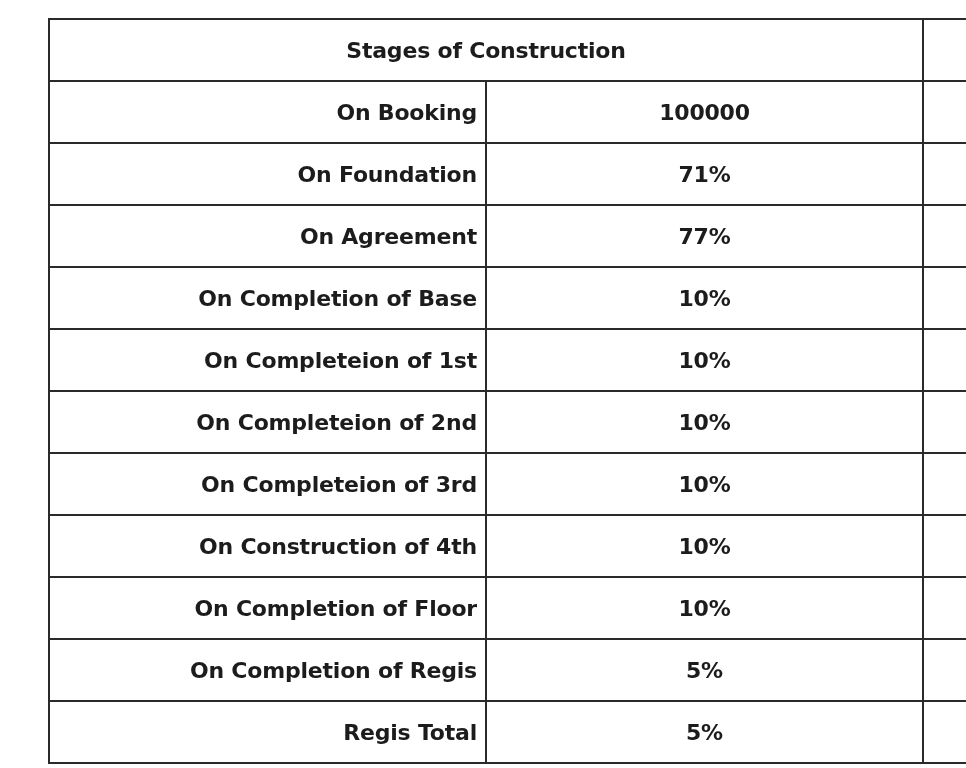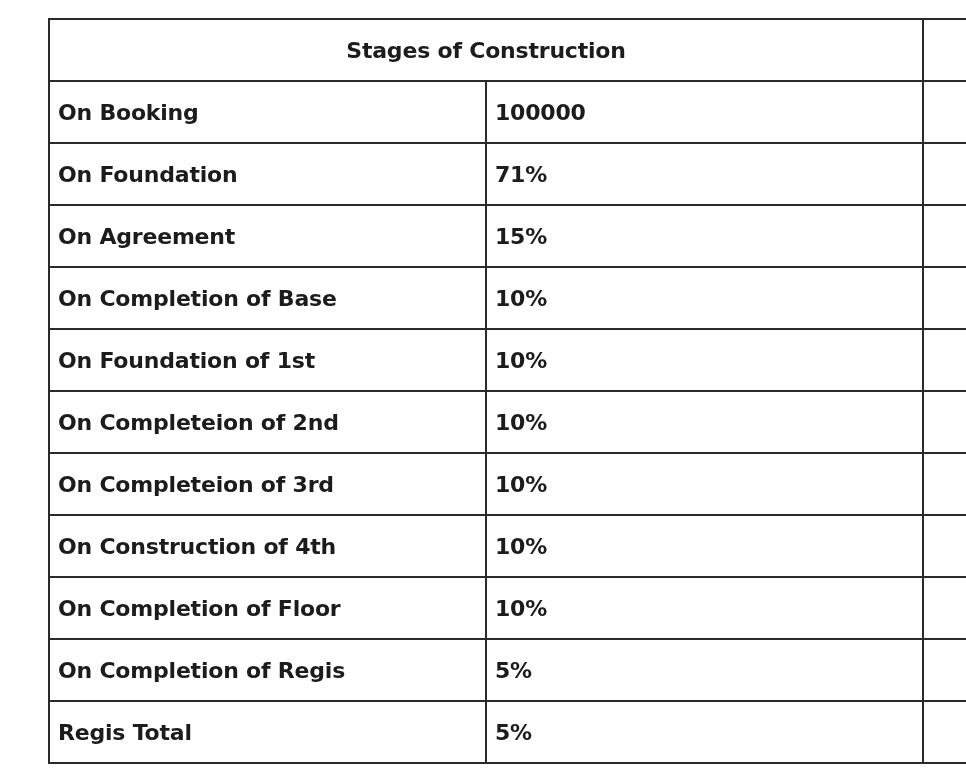--- a/index.html
+++ b/index.html
@@ -44,25 +44,25 @@
     font-family: "DejaVu Sans", sans-serif;
   }
   td.title-cell {
     text-align: center;
     font-size: 34px;
     font-weight: bold;
     height: 58px;
   }
   td.stage-cell {
     width: 450px;
-    text-align: left;
+    text-align: right;
   }
   td.value-cell {
     width: 440px;
-    text-align: left;
+    text-align: center;
     padding-right: 10px;
   }
   td.edge-cell {
     width: 46px;
     border-left: 2px solid #2a2a2a;
     border-right: none;
   }
   .clipped {
     display: block;
     width: 100%;
@@ -93,33 +93,33 @@
           <td class="stage-cell">
               <span class="clipped">On Foundation</span>
             </td>
           <td class="value-cell">71%</td>
           <td class="edge-cell"></td>
         </tr>
         <tr>
           <td class="stage-cell">
               <span class="clipped">On Agreement</span>
             </td>
-          <td class="value-cell">15%</td>
+          <td class="value-cell">77%</td>
           <td class="edge-cell"></td>
         </tr>
         <tr>
           <td class="stage-cell">
               <span class="clipped">On Completion of Base</span>
             </td>
           <td class="value-cell">10%</td>
           <td class="edge-cell"></td>
         </tr>
         <tr>
           <td class="stage-cell">
-              <span class="clipped">On Foundation of 1st </span>
+              <span class="clipped">On Completeion of 1st </span>
             </td>
           <td class="value-cell">10%</td>
           <td class="edge-cell"></td>
         </tr>
         <tr>
           <td class="stage-cell">
               <span class="clipped">On Completeion of 2nd</span>
             </td>
           <td class="value-cell">10%</td>
           <td class="edge-cell"></td>

